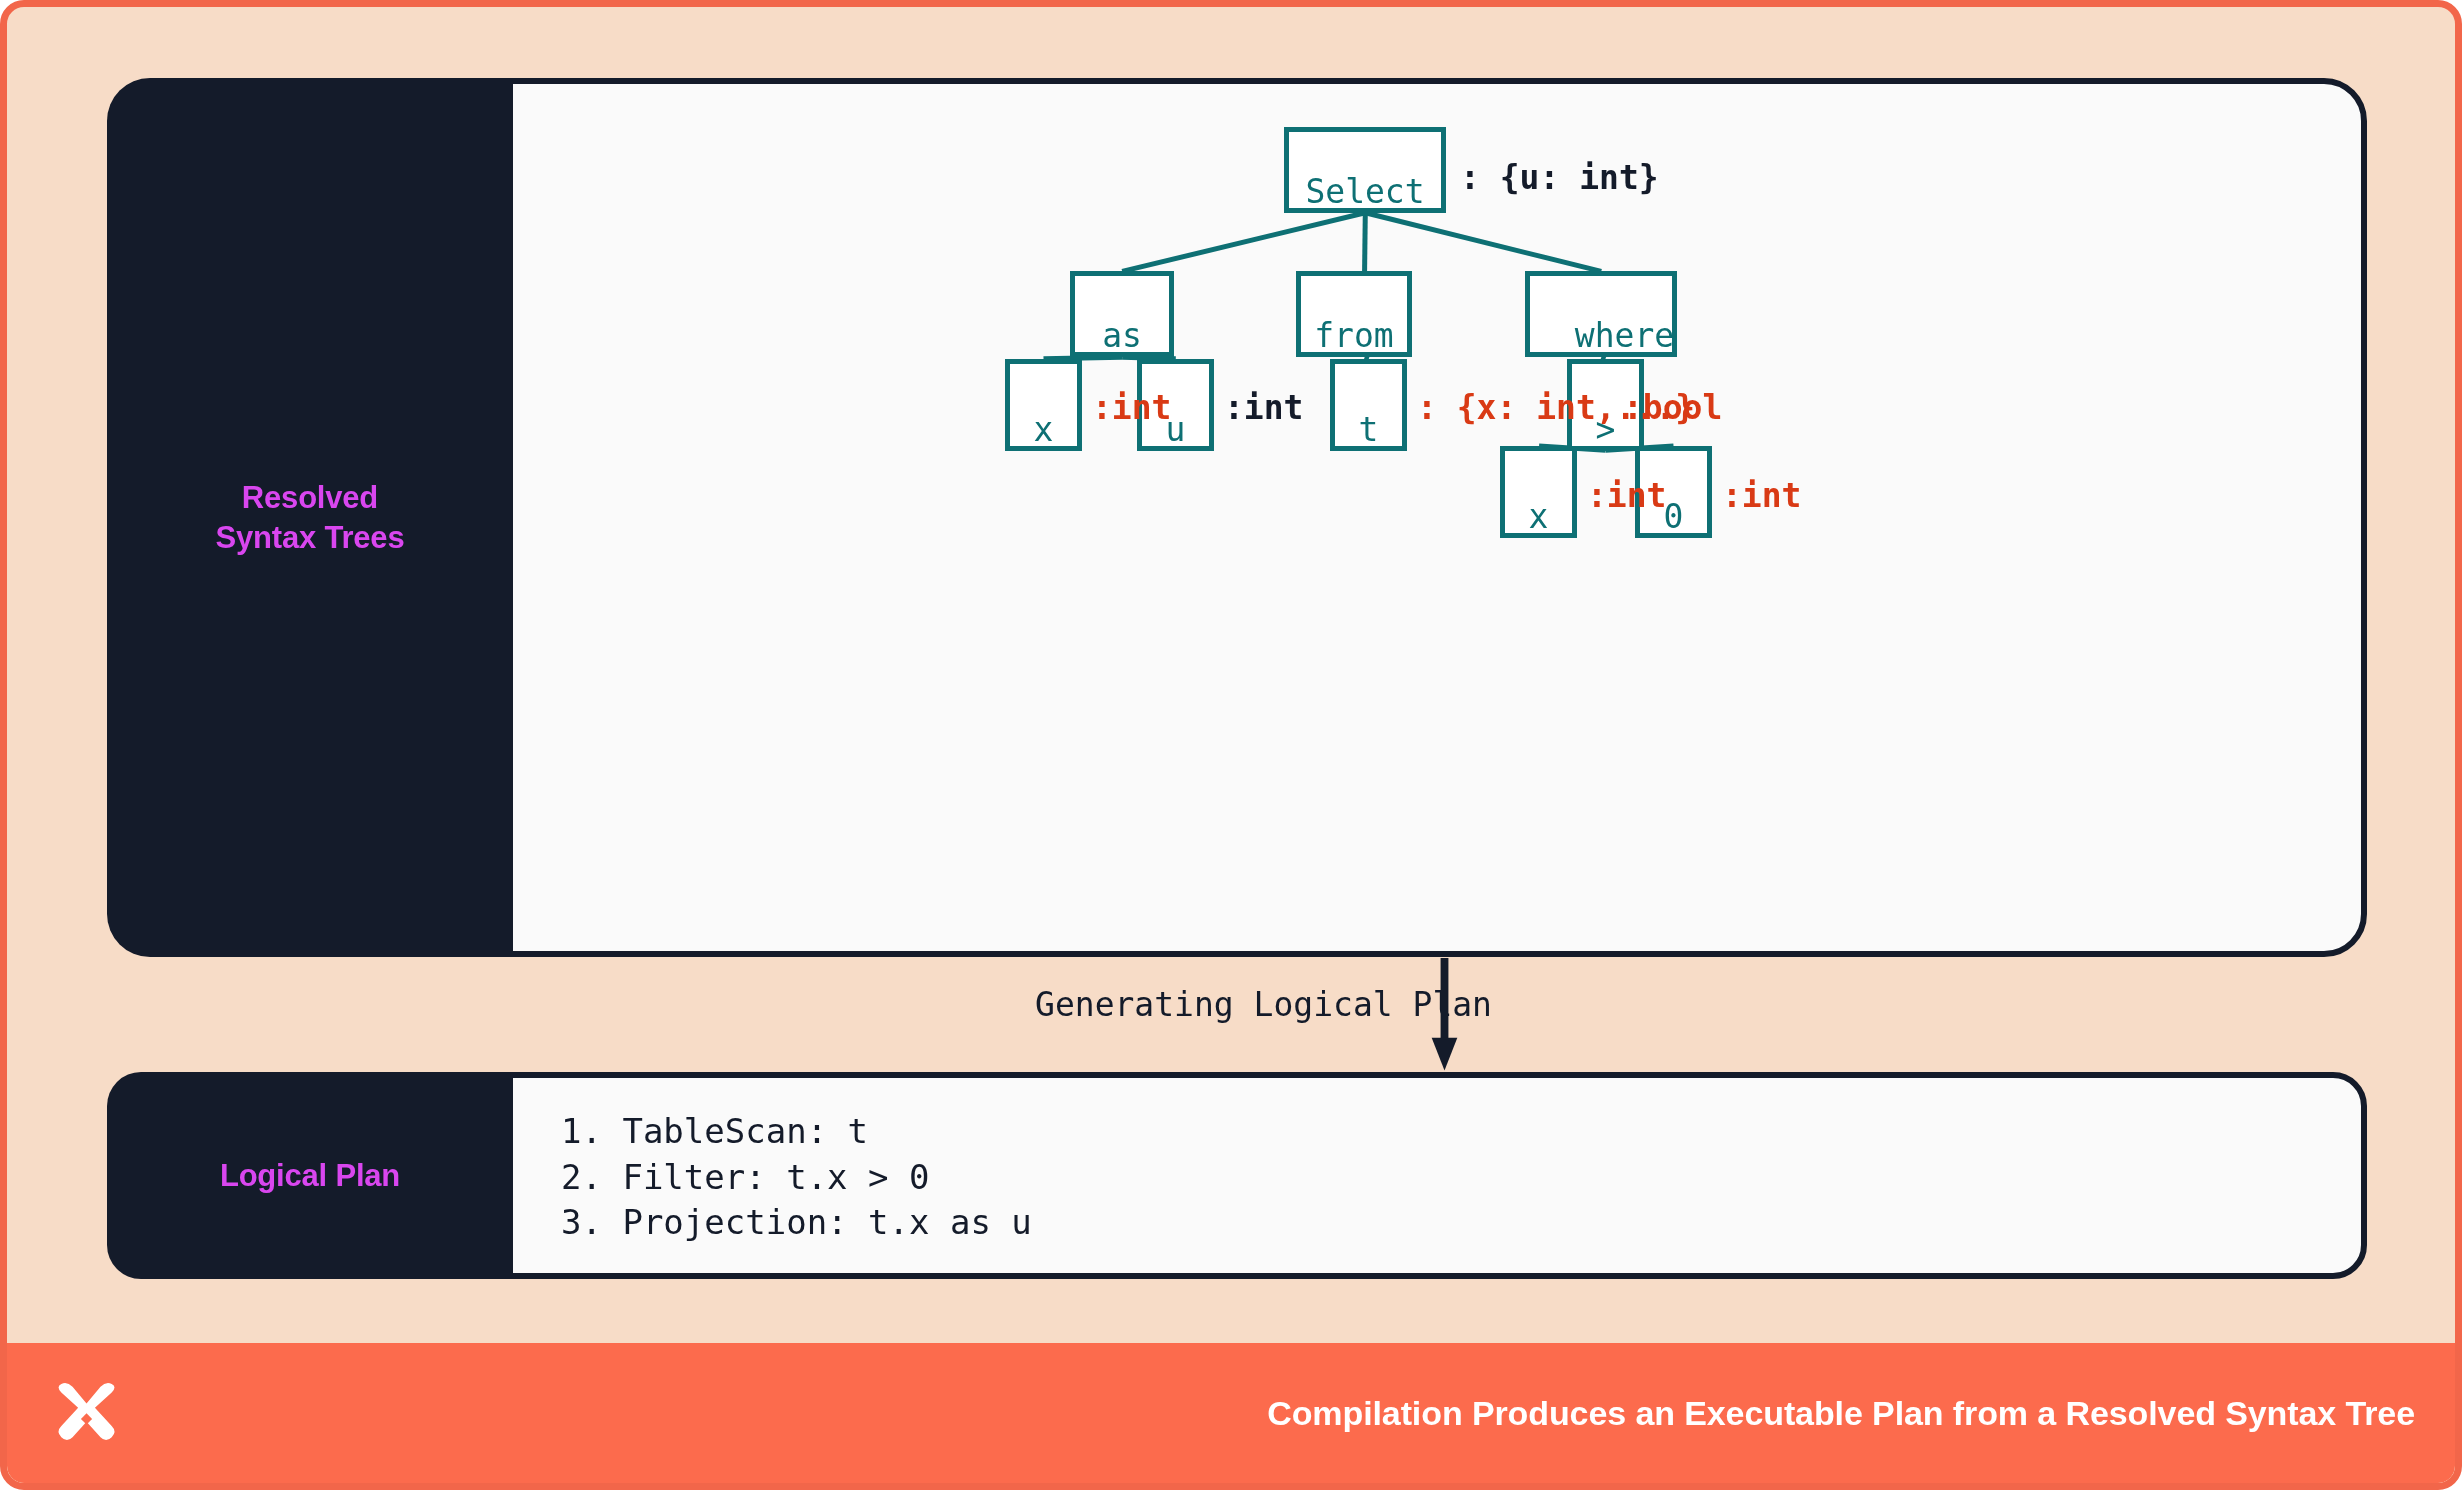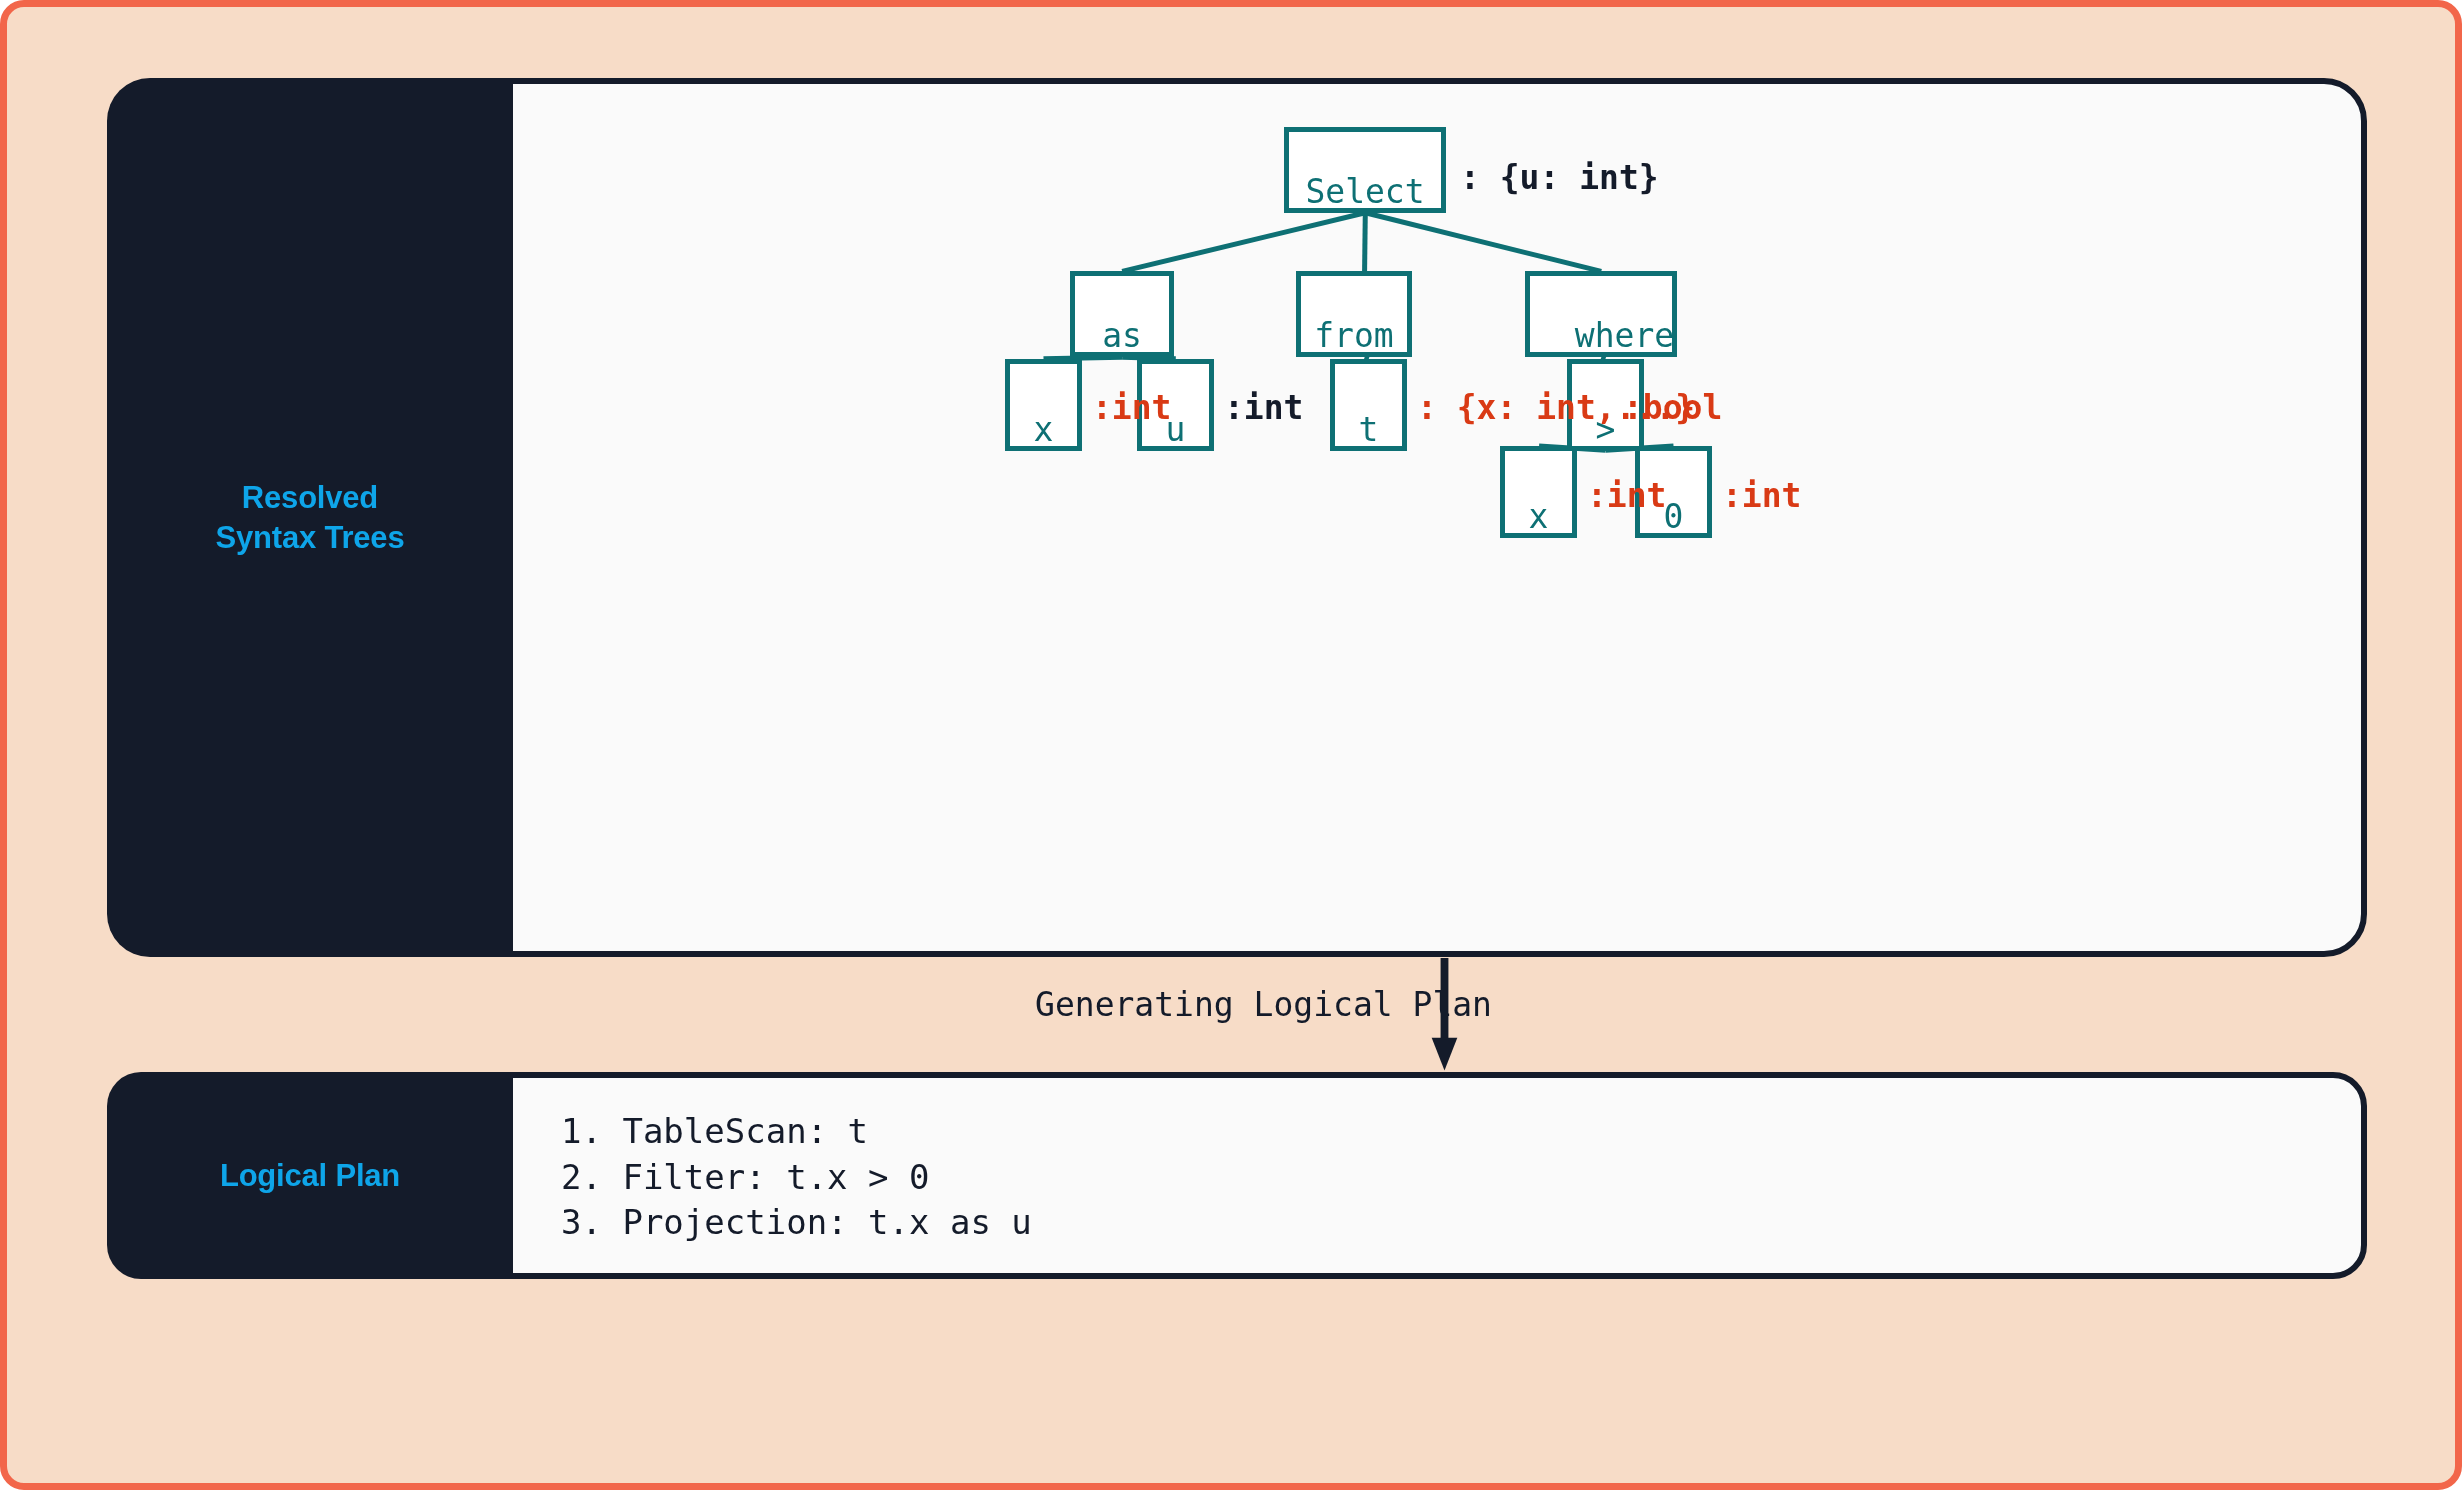--- a/index.html
+++ b/index.html
@@ -42,21 +42,21 @@
     height: 100%;
     background: #141B2A;
     border-radius: 43px 0 0 43px;
     display: flex;
     align-items: center;
     justify-content: center;
     box-sizing: border-box;
     z-index: 2;
   }
   .card-label-text {
-    color: #0ea5e9;
+    color: #d946ef;
     font-family: "Liberation Sans", sans-serif;
     font-weight: bold;
     font-size: 31px;
     line-height: 1.28;
     text-align: center;
     white-space: pre-line;
     letter-spacing: -0.2px;
   }
   .card-body {
     position: absolute;
@@ -281,15 +281,24 @@
     </div>
     <div class="card-body">
       <ul id="plan-list">
           <li>1. TableScan: t</li>
           <li>2. Filter: t.x &gt; 0</li>
           <li>3. Projection: t.x as u</li>
         </ul>
     </div>
   </div>
 
+  <div id="footer">
+    <svg id="footer-logo" viewBox="0 0 100 100">
+      <path d="M14 14 Q6 6 14 2 Q22 -2 30 6 L50 30 L70 6 Q78 -2 86 2 Q94 6 86 14
+               L62 36 L86 62 Q94 70 86 78 Q78 86 70 78 L50 56 L30 78
+               Q22 86 14 78 Q6 70 14 62 L38 36 Z" fill="#FFFFFF" transform="translate(6,10) scale(0.92)"></path>
+      <path d="M50 44 L58 52 L50 60 L42 52 Z" fill="#FC6B4D" transform="translate(6,10) scale(0.92)"></path>
+    </svg>
+    <div id="footer-caption">Compilation Produces an Executable Plan from a Resolved Syntax Tree</div>
+  </div>
 
 </div>
 
 
 </body></html>

